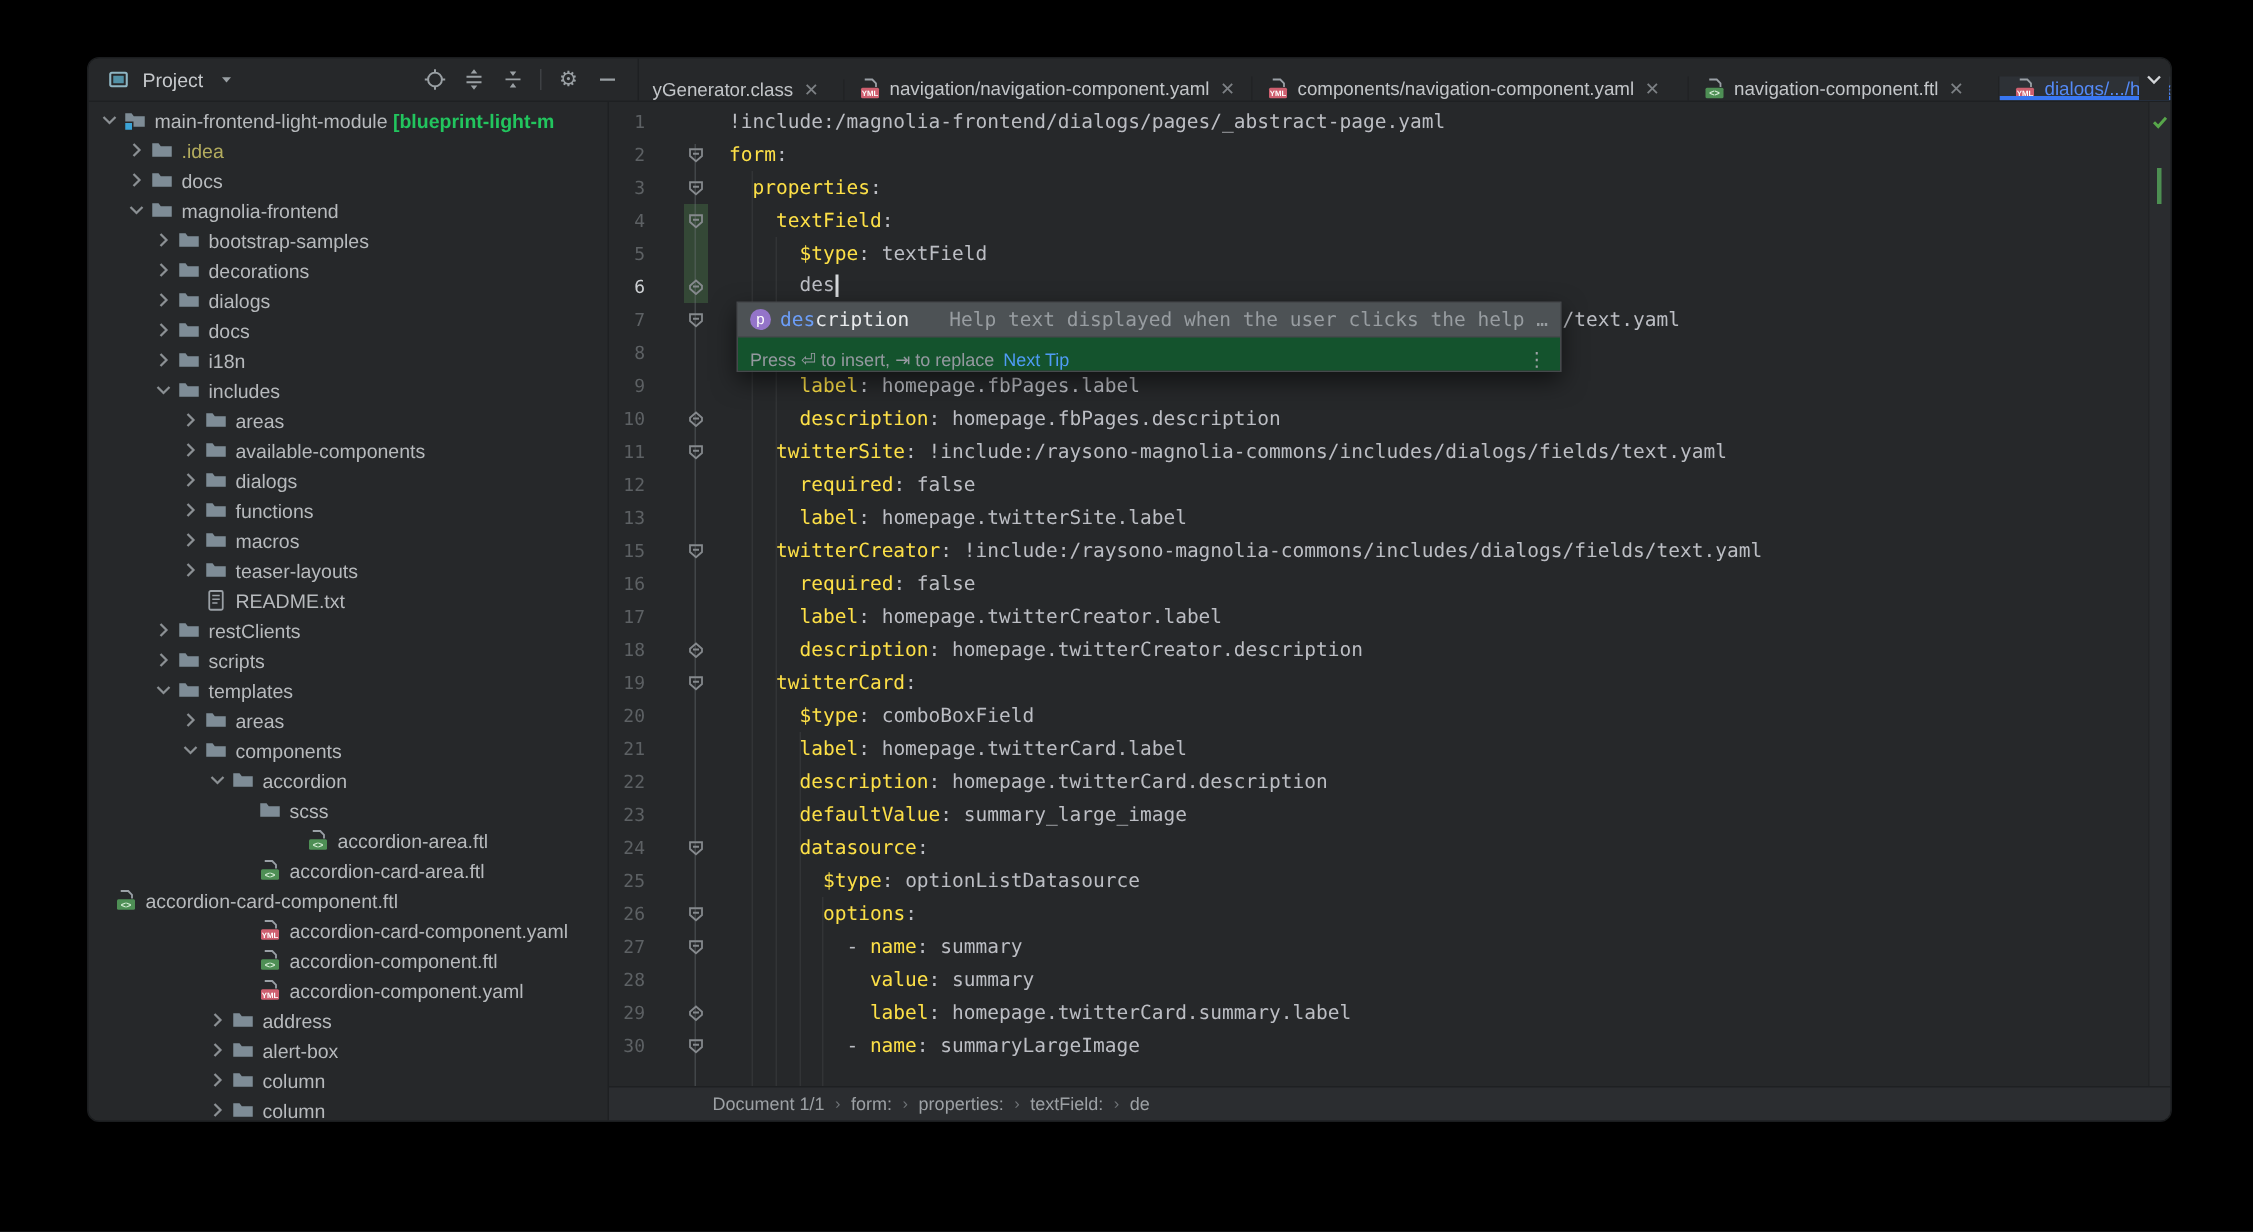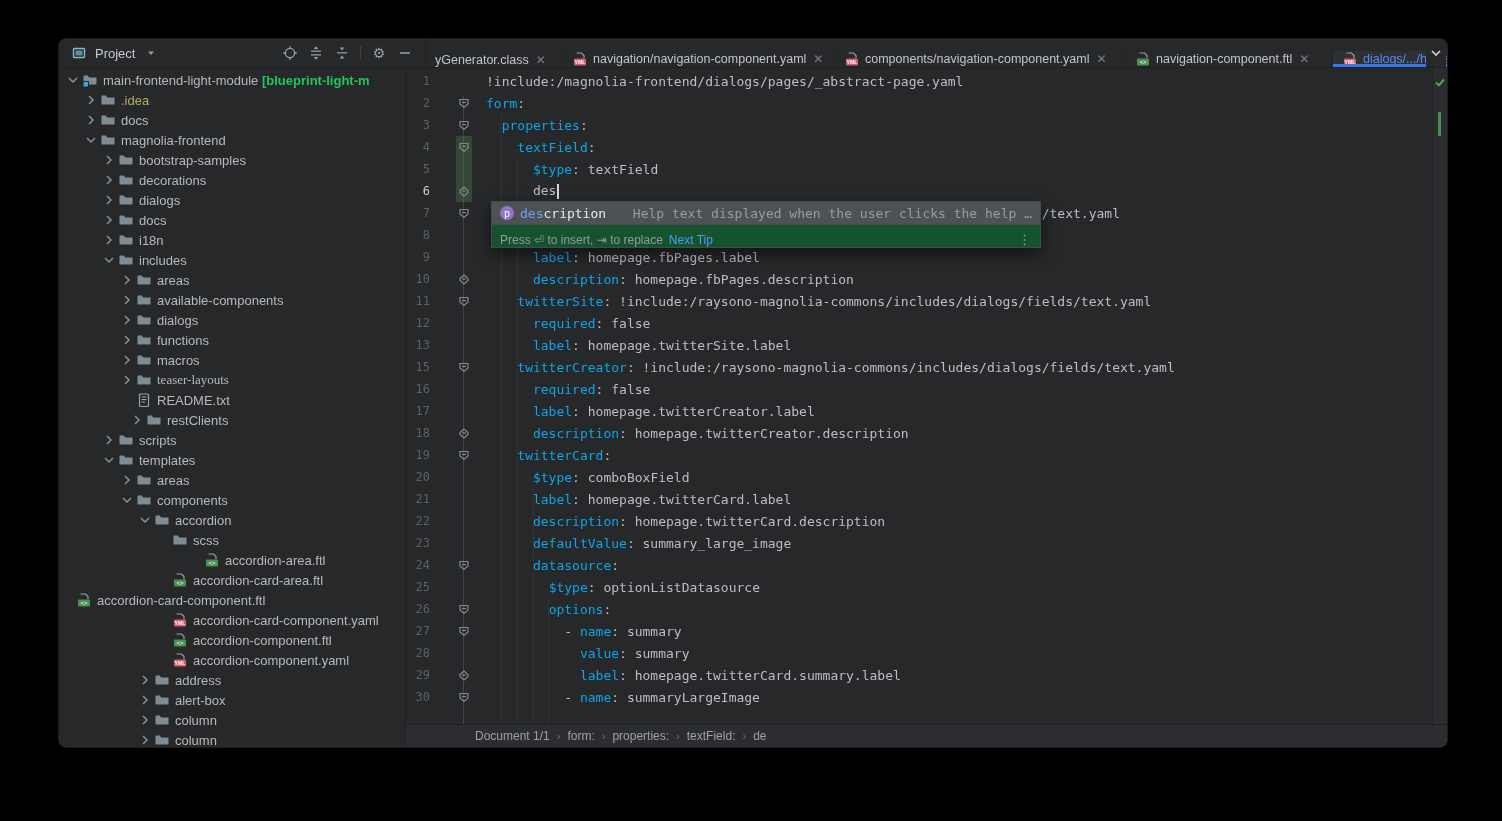--- a/index.html
+++ b/index.html
@@ -35,21 +35,21 @@
   .editor{flex:1;position:relative;background:#26282a;min-width:0;overflow:hidden}
   .code{position:absolute;left:0;top:2px;right:14px;bottom:22px;overflow:hidden}
   .ln{height:22px;display:flex;align-items:center;font-family:"DejaVu Sans Mono",monospace;
       font-size:13px;white-space:pre}
   .num{width:24px;text-align:right;color:#5d6164;font-size:12px;flex:none;
        font-family:"DejaVu Sans Mono",monospace}
   .num.cur{color:#cdd0d3}
   .gut{width:56px;flex:none;position:relative;height:100%}
   .gmark{position:absolute;left:26px;top:3px}
   .txt{color:#bcbec4}
-  .k{color:#0ea5e9}
+  .k{color:#fde047}
   .caret{display:inline-block;width:2px;height:15px;background:#d6d9dc;vertical-align:middle;margin-left:1px}
   .thread{position:absolute;left:57px;top:26px;bottom:0;width:1px;background:rgba(120,126,131,.35)}
   .chgblock{position:absolute;left:50px;top:66px;width:16px;height:66px;background:rgba(87,150,82,.30)}
   .iguide{position:absolute;width:1px;background:rgba(255,255,255,.06)}
   
   .popup{position:absolute;left:85px;top:133px;width:548px;z-index:30;border:1px solid #46494c;
          box-shadow:0 6px 16px rgba(0,0,0,.55);font-family:"DejaVu Sans Mono",monospace}
   .pop-item{height:22px;display:flex;align-items:center;background:#4d5255;padding:0 8px;gap:6px}
   .pop-type-icon{width:14px;height:14px;border-radius:50%;background:#9474c9;color:#fff;
                  display:flex;align-items:center;justify-content:center;font-size:10px;
@@ -356,21 +356,21 @@
               <path d="M6 4l4 4-4 4" fill="none" stroke="#8b9094" stroke-width="1.5"></path>
             </svg>
           </span>
           <span class="t-icon">
             <svg width="16" height="16" viewBox="0 0 16 16">
               <path d="M1.5 3.5h4.2l1.5 2h7.3v7h-13z" fill="#7e8c96"></path>
             </svg>
           </span>
           <span class="t-label">macros</span>
         </div>
-        <div class="trow" style="padding-left: 60px; font-family: Liberation Serif, serif;">
+        <div class="trow" style="padding-left: 60px;">
           <span class="t-arrow">
             <svg width="16" height="16" viewBox="0 0 16 16">
               <path d="M6 4l4 4-4 4" fill="none" stroke="#8b9094" stroke-width="1.5"></path>
             </svg>
           </span>
           <span class="t-icon">
             <svg width="16" height="16" viewBox="0 0 16 16">
               <path d="M1.5 3.5h4.2l1.5 2h7.3v7h-13z" fill="#7e8c96"></path>
             </svg>
           </span>
@@ -379,21 +379,21 @@
         <div class="trow" style="padding-left: 60px;">
           <span class="t-arrow"></span>
           <span class="t-icon">
             <svg width="16" height="16" viewBox="0 0 16 16">
               <rect x="3.5" y="2" width="9" height="12.5" rx="1" fill="none" stroke="#9aa0a6" stroke-width="1.2"></rect>
               <path d="M5.5 5h5M5.5 7.5h5M5.5 10h3.5" stroke="#9aa0a6" stroke-width="1"></path>
             </svg>
           </span>
           <span class="t-label">README.txt</span>
         </div>
-        <div class="trow" style="padding-left: 42px; margin-left: 28px;">
+        <div class="trow" style="padding-left: 42px;">
           <span class="t-arrow">
             <svg width="16" height="16" viewBox="0 0 16 16">
               <path d="M6 4l4 4-4 4" fill="none" stroke="#8b9094" stroke-width="1.5"></path>
             </svg>
           </span>
           <span class="t-icon">
             <svg width="16" height="16" viewBox="0 0 16 16">
               <path d="M1.5 3.5h4.2l1.5 2h7.3v7h-13z" fill="#7e8c96"></path>
             </svg>
           </span>

